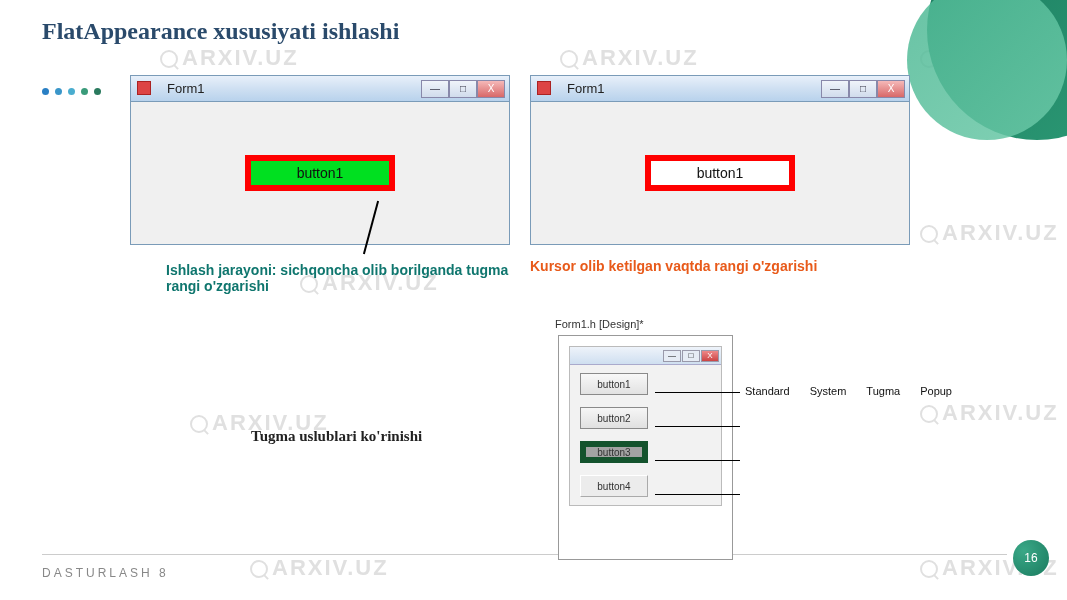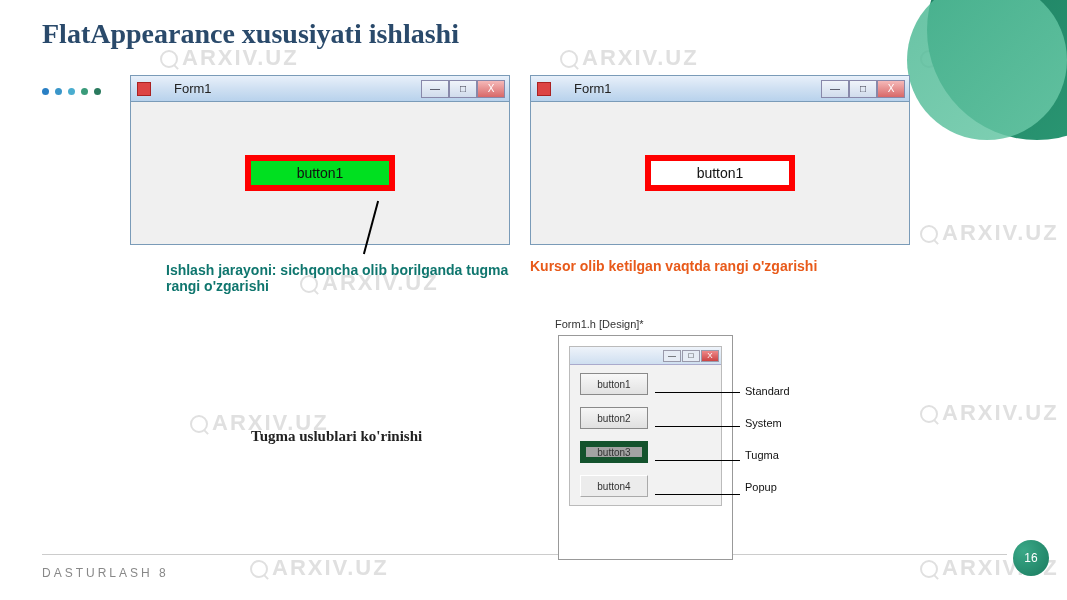--- a/index.html
+++ b/index.html
@@ -64,21 +64,21 @@
     background: linear-gradient(135deg, #4db894 0%, #6cc9a8 100%);
     border-radius: 50%;
     top: 60px;
     right: 80px;
     opacity: 0.85;
   }
   .slide-title {
     position: absolute;
     top: 18px;
     left: 42px;
-    font-size: 28px;
+    font-size: 24px;
     font-weight: bold;
     color: #2a4a6b;
     z-index: 3;
     font-family: 'Times New Roman', serif;
   }
   .dots {
     position: absolute;
     top: 88px;
     left: 42px;
     display: flex;
@@ -115,22 +115,22 @@
     height: 26px;
     background: linear-gradient(to bottom, #e8f0fa 0%, #cfe0f2 50%, #b8d2ec 100%);
     display: flex;
     align-items: center;
     justify-content: space-between;
     padding: 0 4px 0 6px;
     border-bottom: 1px solid #7a9bb8;
   }
   .win7-title {
     display: flex;
-    align-items: center;
-    gap: 23px;
+    align-items: flex-start;
+    gap: 16px;
     font-size: 13px;
     color: #222;
   }
   .form-icon {
     width: 14px;
     height: 14px;
     background: #d44;
     border: 1px solid #a22;
     display: inline-block;
   }
@@ -280,21 +280,21 @@
   .sb-standard { border:1px solid #8a8a8a; background:linear-gradient(to bottom,#f8f8f8,#e2e2e2); }
   .sb-system { border:1px solid #8a8a8a; background:linear-gradient(to bottom,#f6f6f6,#e0e0e0); }
   .sb-flat { border:6px solid #14532d; background:#a3a3a3; }
   .sb-popup { border:1px solid #aaa; background:#ececec; border-top-color:#fff; border-left-color:#fff; }
 
   .design-labels {
     position: absolute;
     top: 385px;
     left: 745px;
     display: flex;
-    flex-direction: column;
+    flex-direction: row;
     gap: 20px;
     z-index: 3;
   }
   .dlabel {
     font-size: 11px;
     color: #111;
   }
   .connector {
     position: absolute;
     height: 1px;

